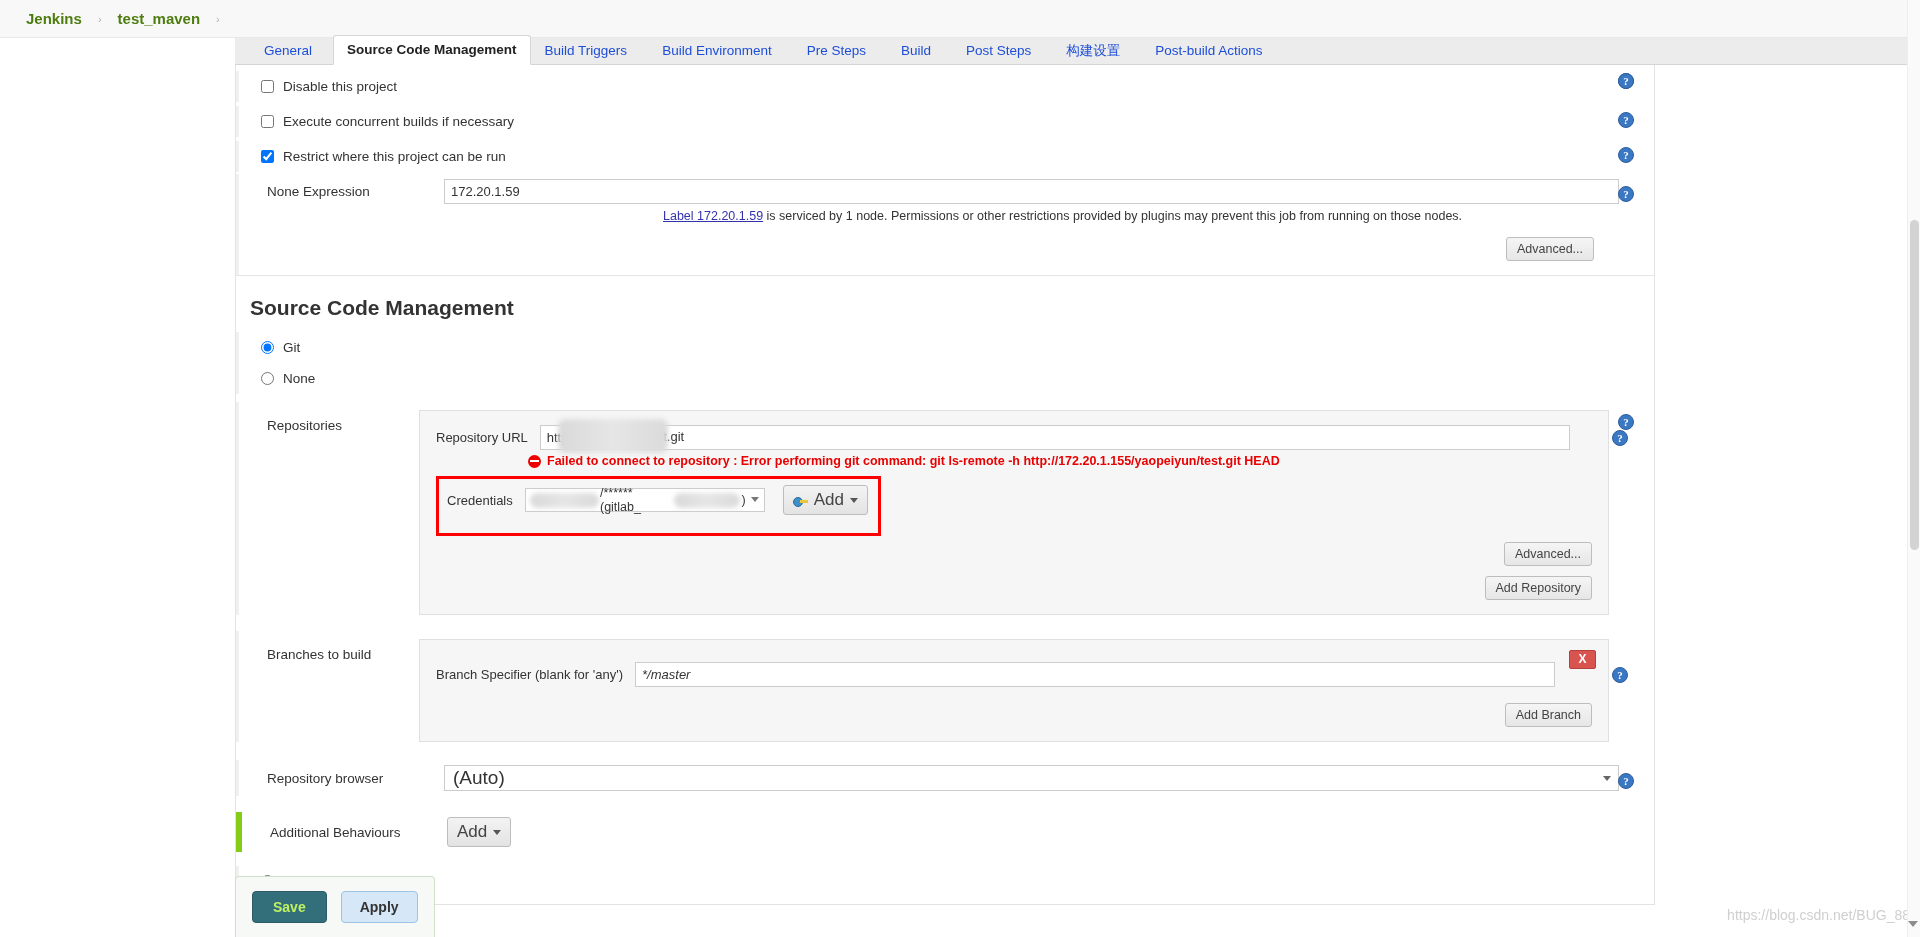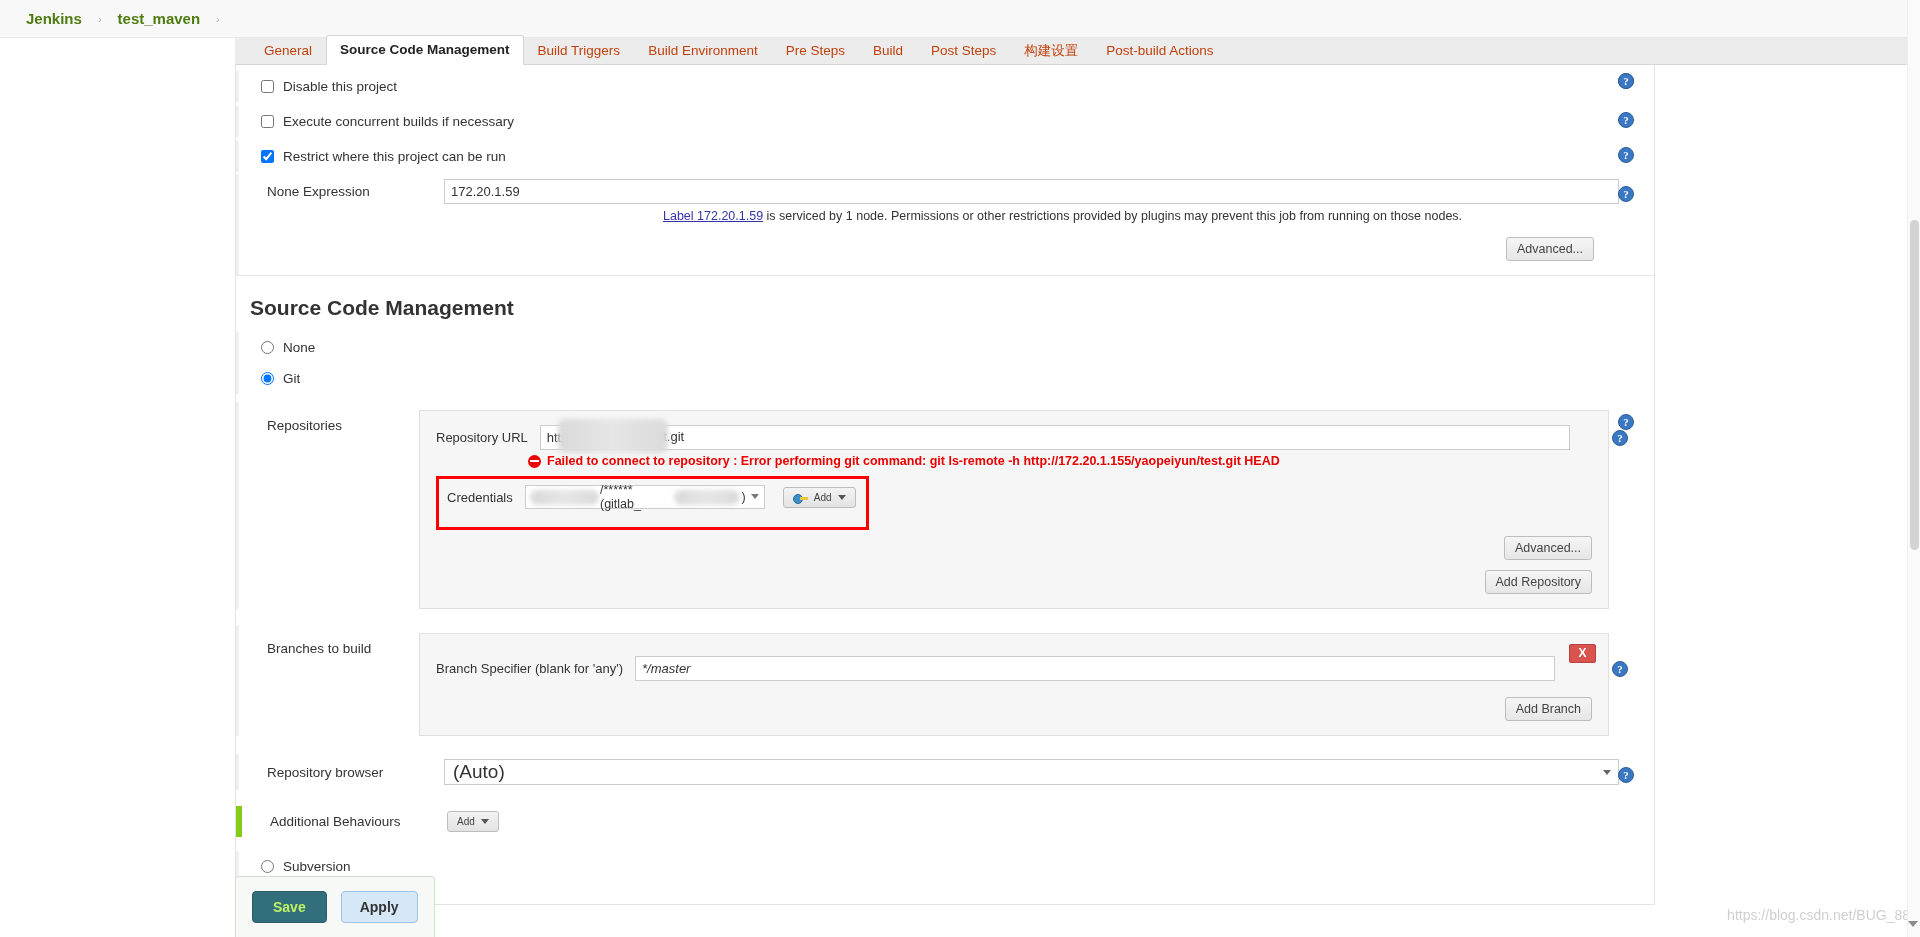--- a/index.html
+++ b/index.html
@@ -58,23 +58,23 @@
   #tab-bar {
     height: 27px;
     background: #ececec;
     border-bottom: 1px solid #d5d5d5;
     display: flex;
     align-items: flex-end;
     padding-left: 15px;
     position: relative;
   }
   .tab {
-    padding: 4px 13px 5px 13px;
+    padding: 4px 20px 5px 13px;
     font-size: 13.5px;
-    color: #c2410c;
+    color: #1d4ed8;
     line-height: 17px;
     cursor: pointer;
     white-space: nowrap;
     border: 1px solid transparent;
     border-bottom: none;
   }
   .tab.active {
     background: #fff;
     color: #222;
     font-weight: bold;
@@ -292,21 +292,21 @@
     border-top: 5px solid #777;
   }
   .add-btn {
     display: inline-flex;
     align-items: center;
     gap: 6px;
     background: linear-gradient(#f3f3f3,#e3e3e3);
     border: 1px solid #bdbdbd;
     border-radius: 3px;
     padding: 4px 9px;
-    font-size: 10px;
+    font-size: 17px;
     color: #444;
     cursor: pointer;
   }
   .key-icon {
     width: 15px; height: 11px;
     position: relative;
     display: inline-block;
   }
   .key-icon::before {
     content:"";
@@ -500,26 +500,26 @@
         <div style="text-align:right; padding:10px 60px 14px 0;">
           <button class="btn">Advanced...</button>
         </div>
       </div>
 
       <hr class="sep">
 
       <div class="sec-title">Source Code Management</div>
 
       <div class="radio-row">
+        <input type="radio" name="scm" checked="" style="">
+        <label>Git</label>
+      </div>
+      <div class="radio-row">
         <input type="radio" name="scm" style="">
         <label>None</label>
-      </div>
-      <div class="radio-row">
-        <input type="radio" name="scm" checked="" style="">
-        <label>Git</label>
       </div>
 
       <div class="panel-row" style="margin-top:8px;">
         <div class="panel-label">Repositories</div>
         <div class="panel-box" style="width:1190px;">
 
           <div class="inner-row">
             <span class="inner-label">Repository URL</span>
             <div style="position:relative; width:1030px;">
               <input class="txt-input" style="width: 1030px;" value="http://172.">

